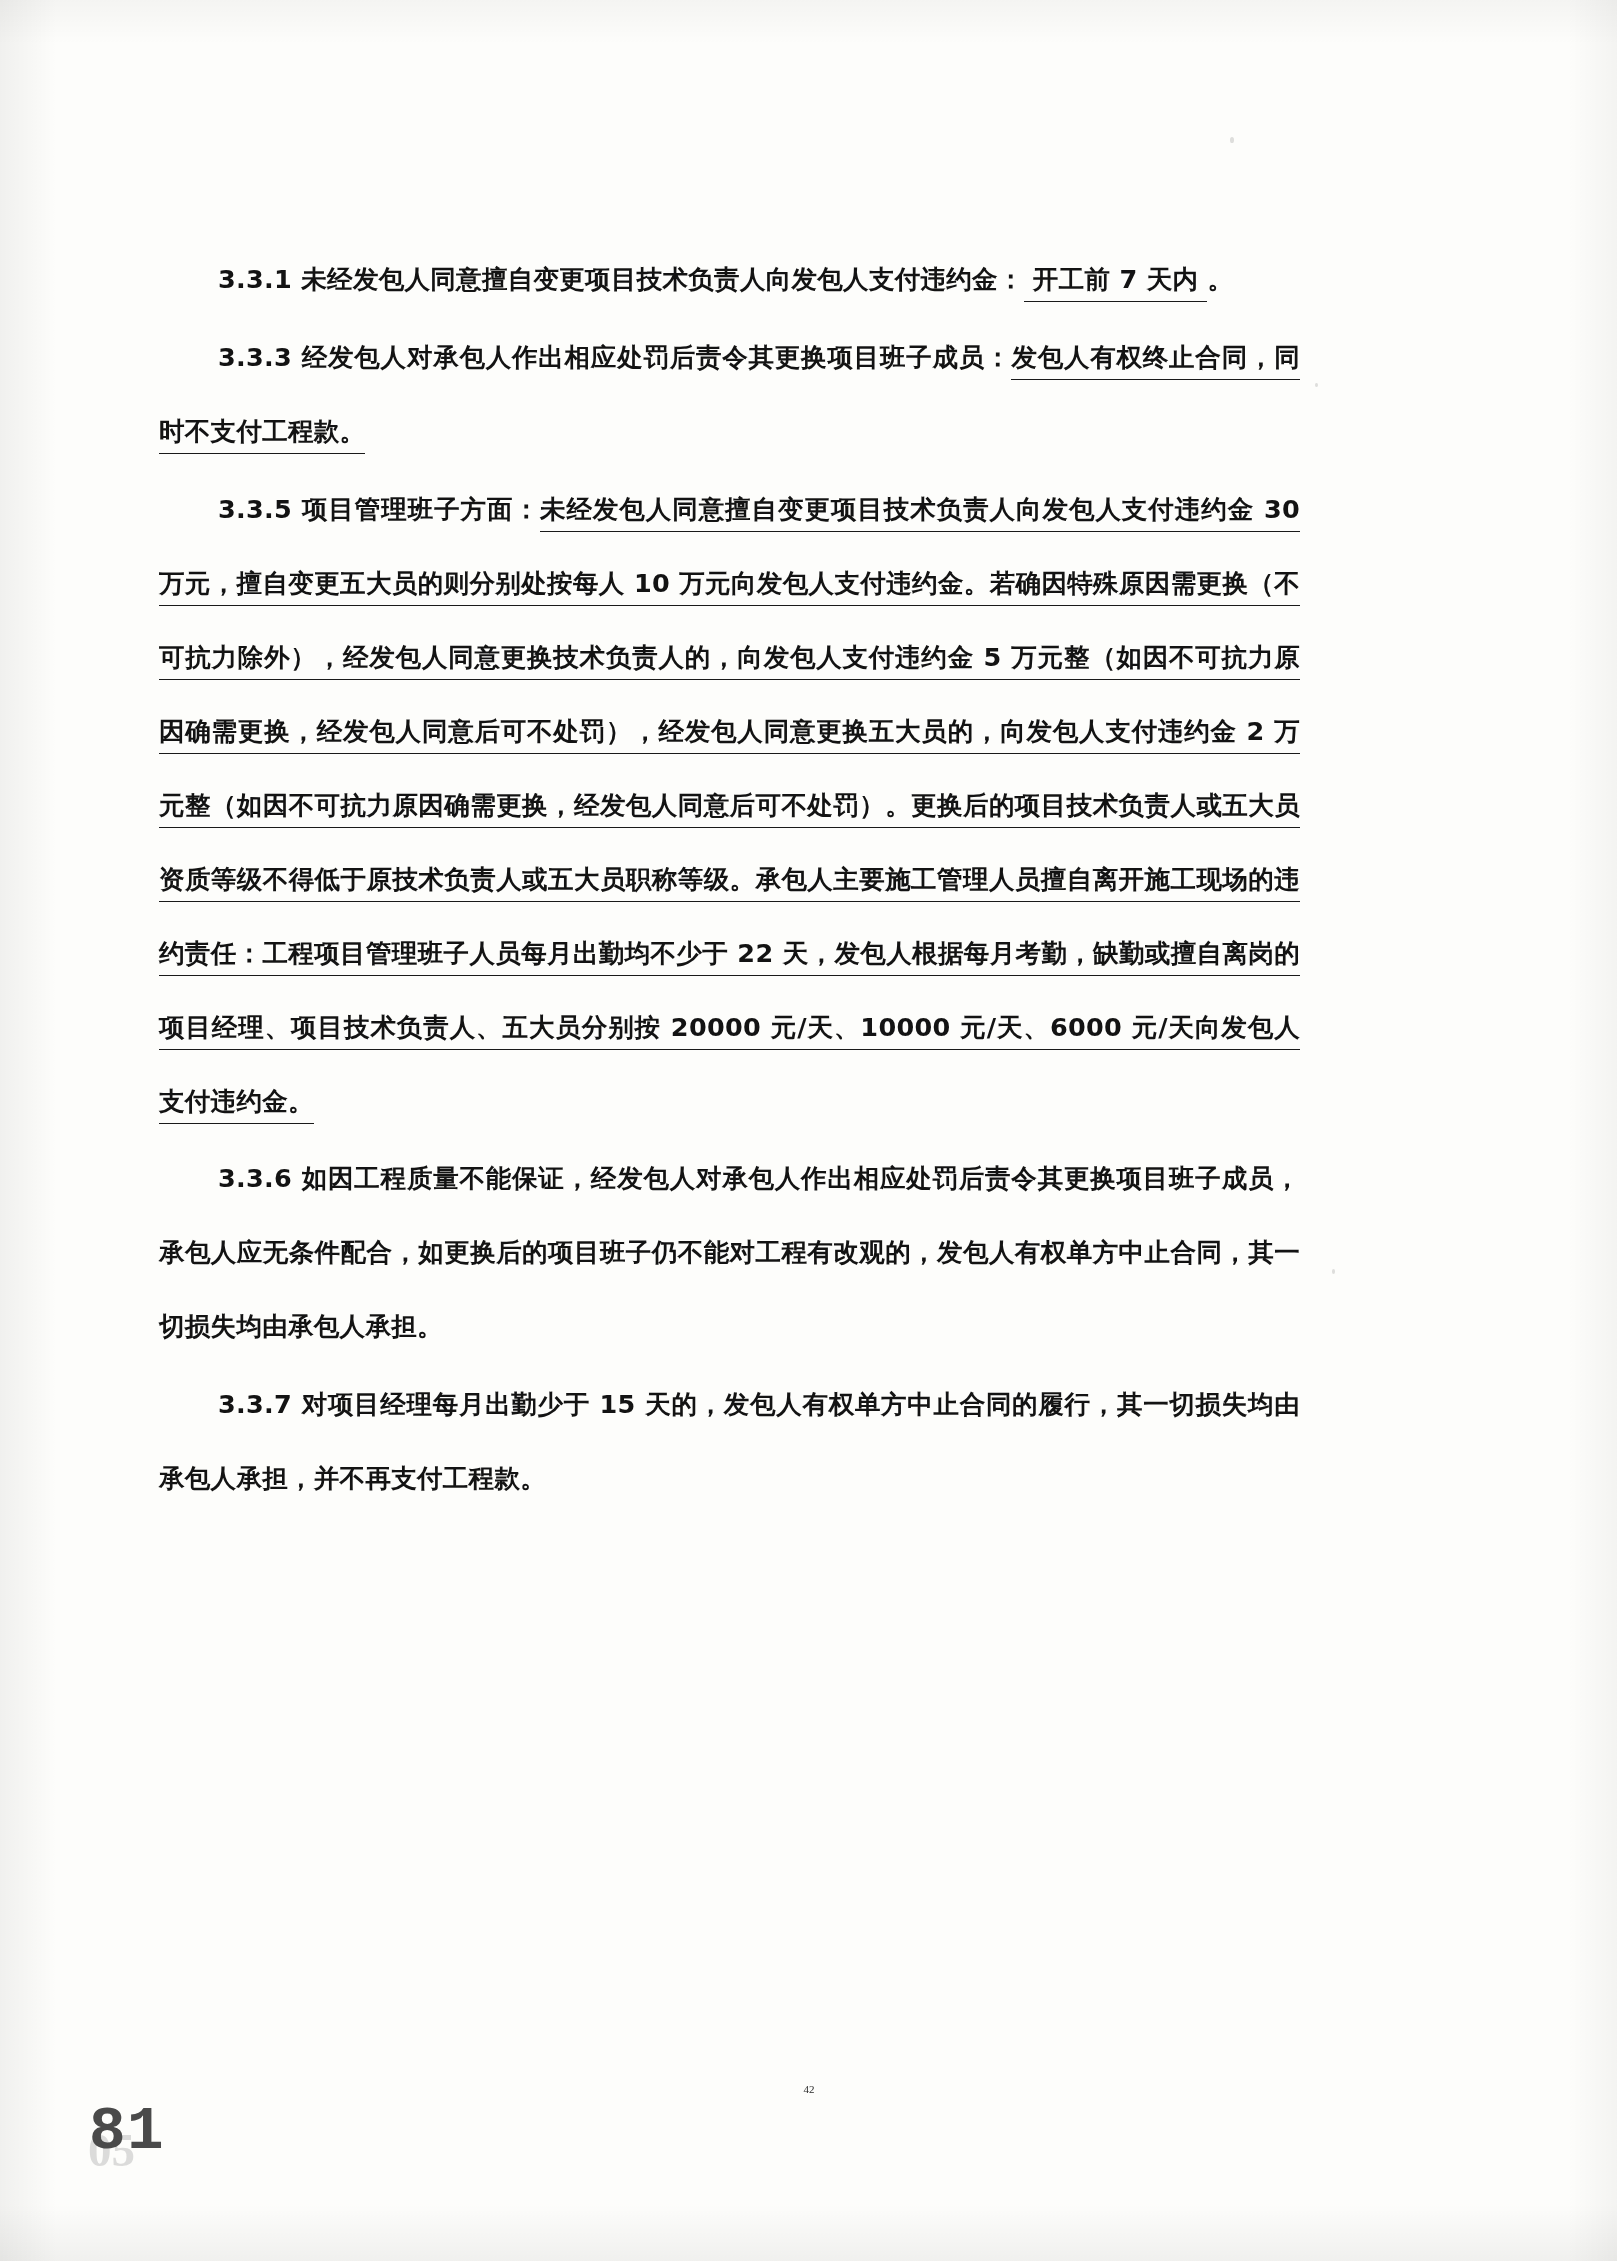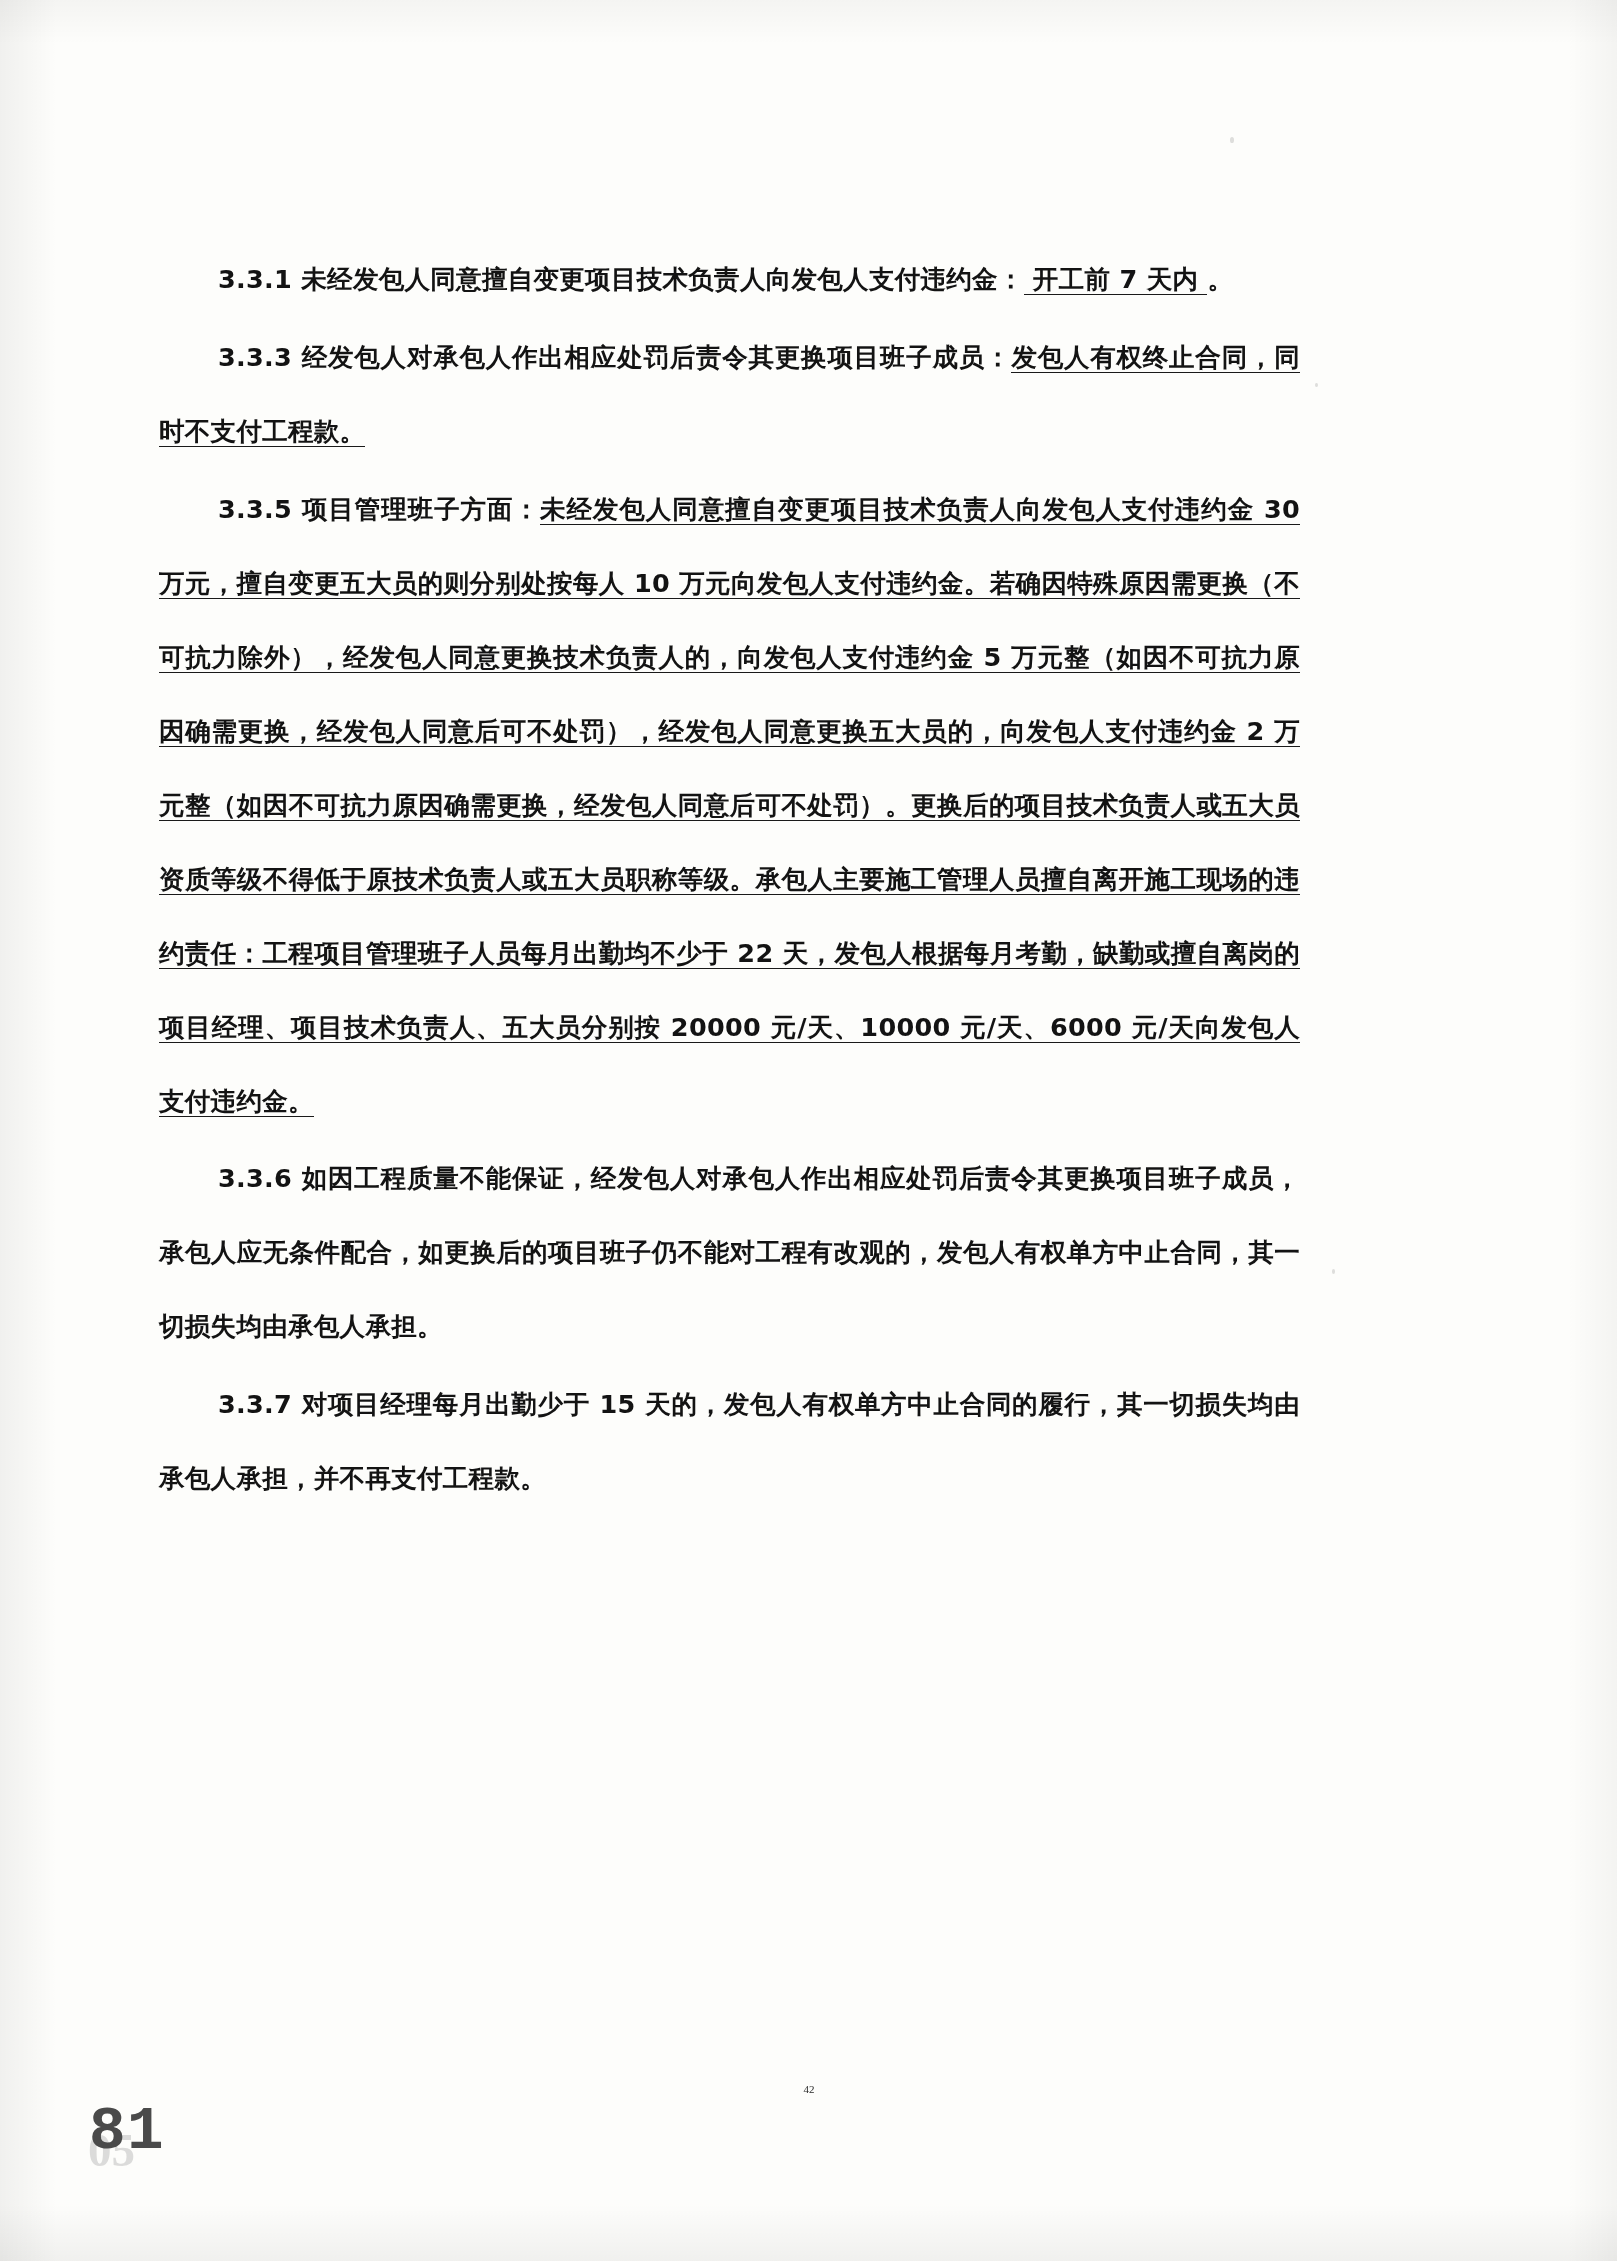--- a/index.html
+++ b/index.html
@@ -46,21 +46,21 @@
   }
   p.para + p.para {
     margin-top: 3.8px;
   }
   .indent {
     display: inline-block;
     width: 59px;
   }
   .u {
     border-bottom: 1.3px solid #1a1a1a;
-    padding-bottom: 0;
+    padding-bottom: 7px;
   }
   .page-number {
     position: absolute;
     left: 50%;
     transform: translateX(-50%);
     top: 2083px;
     font-size: 11px;
     color: #2a2a2a;
     font-family: "Liberation Serif", serif;
   }

